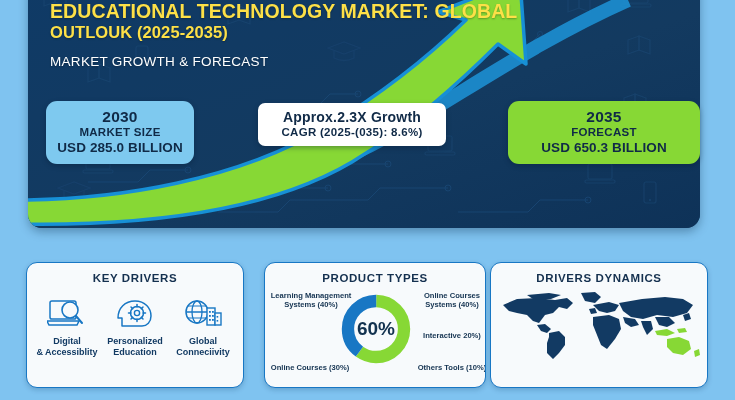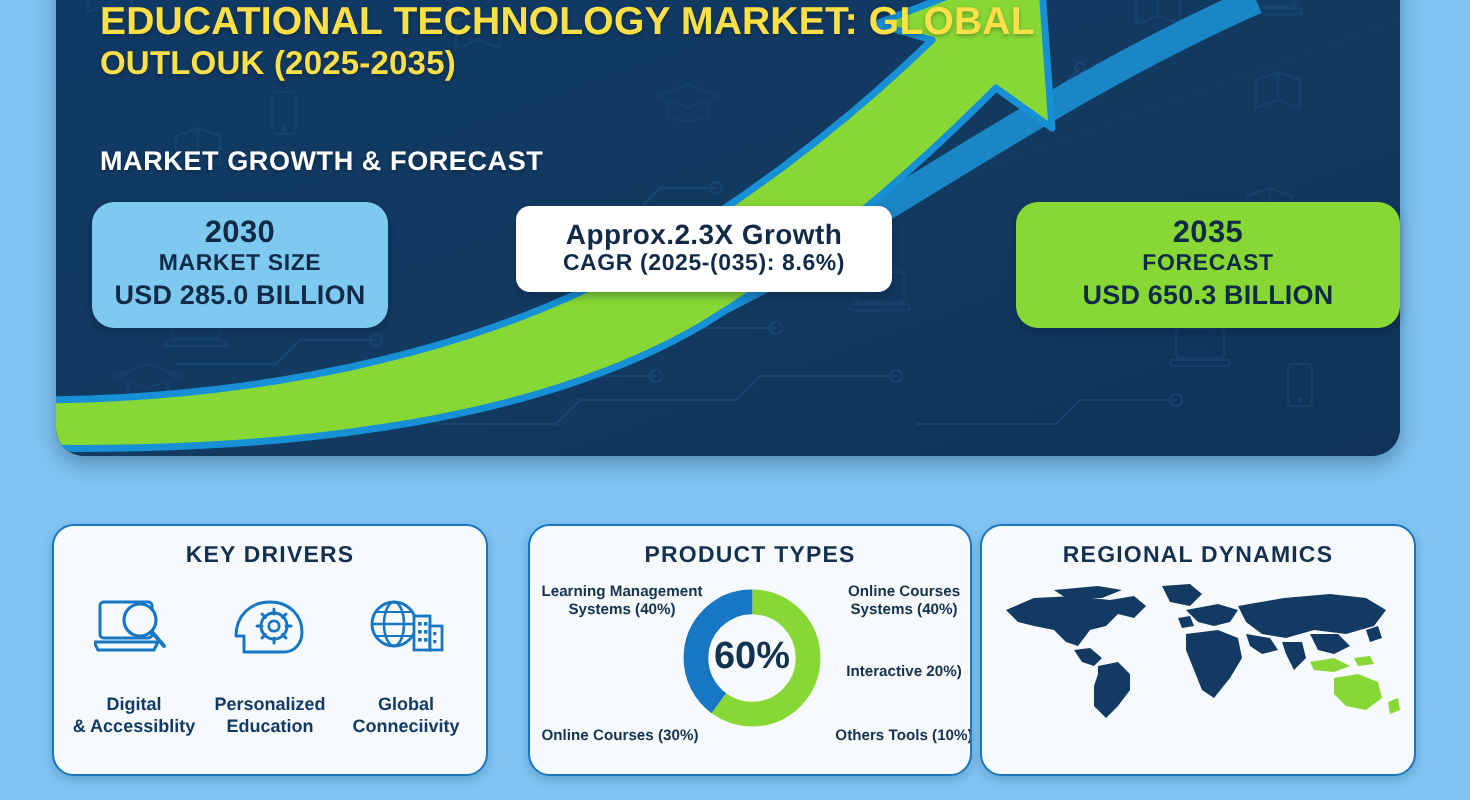--- a/index.html
+++ b/index.html
@@ -49,24 +49,23 @@
     text-shadow: 0 1px 2px rgba(0,0,0,.3);
   }
   .hero-title .line2 { font-size: 16.5px; display: block; }
 
   .hero-sub {
     position: absolute;
     left: 22px;
     top: 68px;
     color: #ffffff;
     font-size: 13.5px;
-    font-weight: bold;
+    font-weight: normal;
     letter-spacing: .3px;
     text-shadow: 0 1px 2px rgba(0,0,0,.3);
-    margin-top: 19px;
   }
 
   .arrow-layer {
     position: absolute;
     inset: 0;
     width: 100%;
     height: 100%;
   }
 
   
@@ -128,21 +127,21 @@
   .drivers-row {
     display: flex;
     justify-content: space-around;
     align-items: flex-start;
     margin-top: 12px;
     padding: 0 6px;
   }
   .driver { width: 66px; text-align: center; }
   .driver-icon { height: 36px; display: flex; align-items: center; justify-content: center; }
   .driver-label {
-    margin-top: 15px;
+    margin-top: 4px;
     font-size: 9px;
     font-weight: bold;
     color: #123a63;
     line-height: 1.2;
   }
 
   
   .donut-wrap {
     position: absolute;
     left: 0; top: 26px;
@@ -379,21 +378,21 @@
 
     <div class="pie-lbl lbl-lms">Learning Management Systems (40%)</div>
     <div class="pie-lbl lbl-oc">Online Courses (30%)</div>
     <div class="pie-lbl lbl-ocs">Online Courses Systems (40%)</div>
     <div class="pie-lbl lbl-inter">Interactive 20%)</div>
     <div class="pie-lbl lbl-others">Others Tools (10%)</div>
   </div>
 </div>
 
 <div class="card card-regional">
-  <div class="card-title">REGIONAL DYNAMICS</div>
+  <div class="card-title">DRIVERS DYNAMICS</div>
 
   <div class="map-wrap">
     <svg width="206" height="70" viewBox="0 0 206 70">
       <g fill="#123a63">
 
         <path d="M6 14 L20 8 L40 7 L58 9 L70 7 L76 12 L70 18 L62 16 L56 22 L48 24 L42 32 L36 30 L30 24 L20 22 L12 20 Z"></path>
         <path d="M30 4 L52 2 L64 4 L54 8 L36 8 Z"></path>
 
         <path d="M40 34 L48 33 L54 38 L50 42 L44 40 Z"></path>
 

